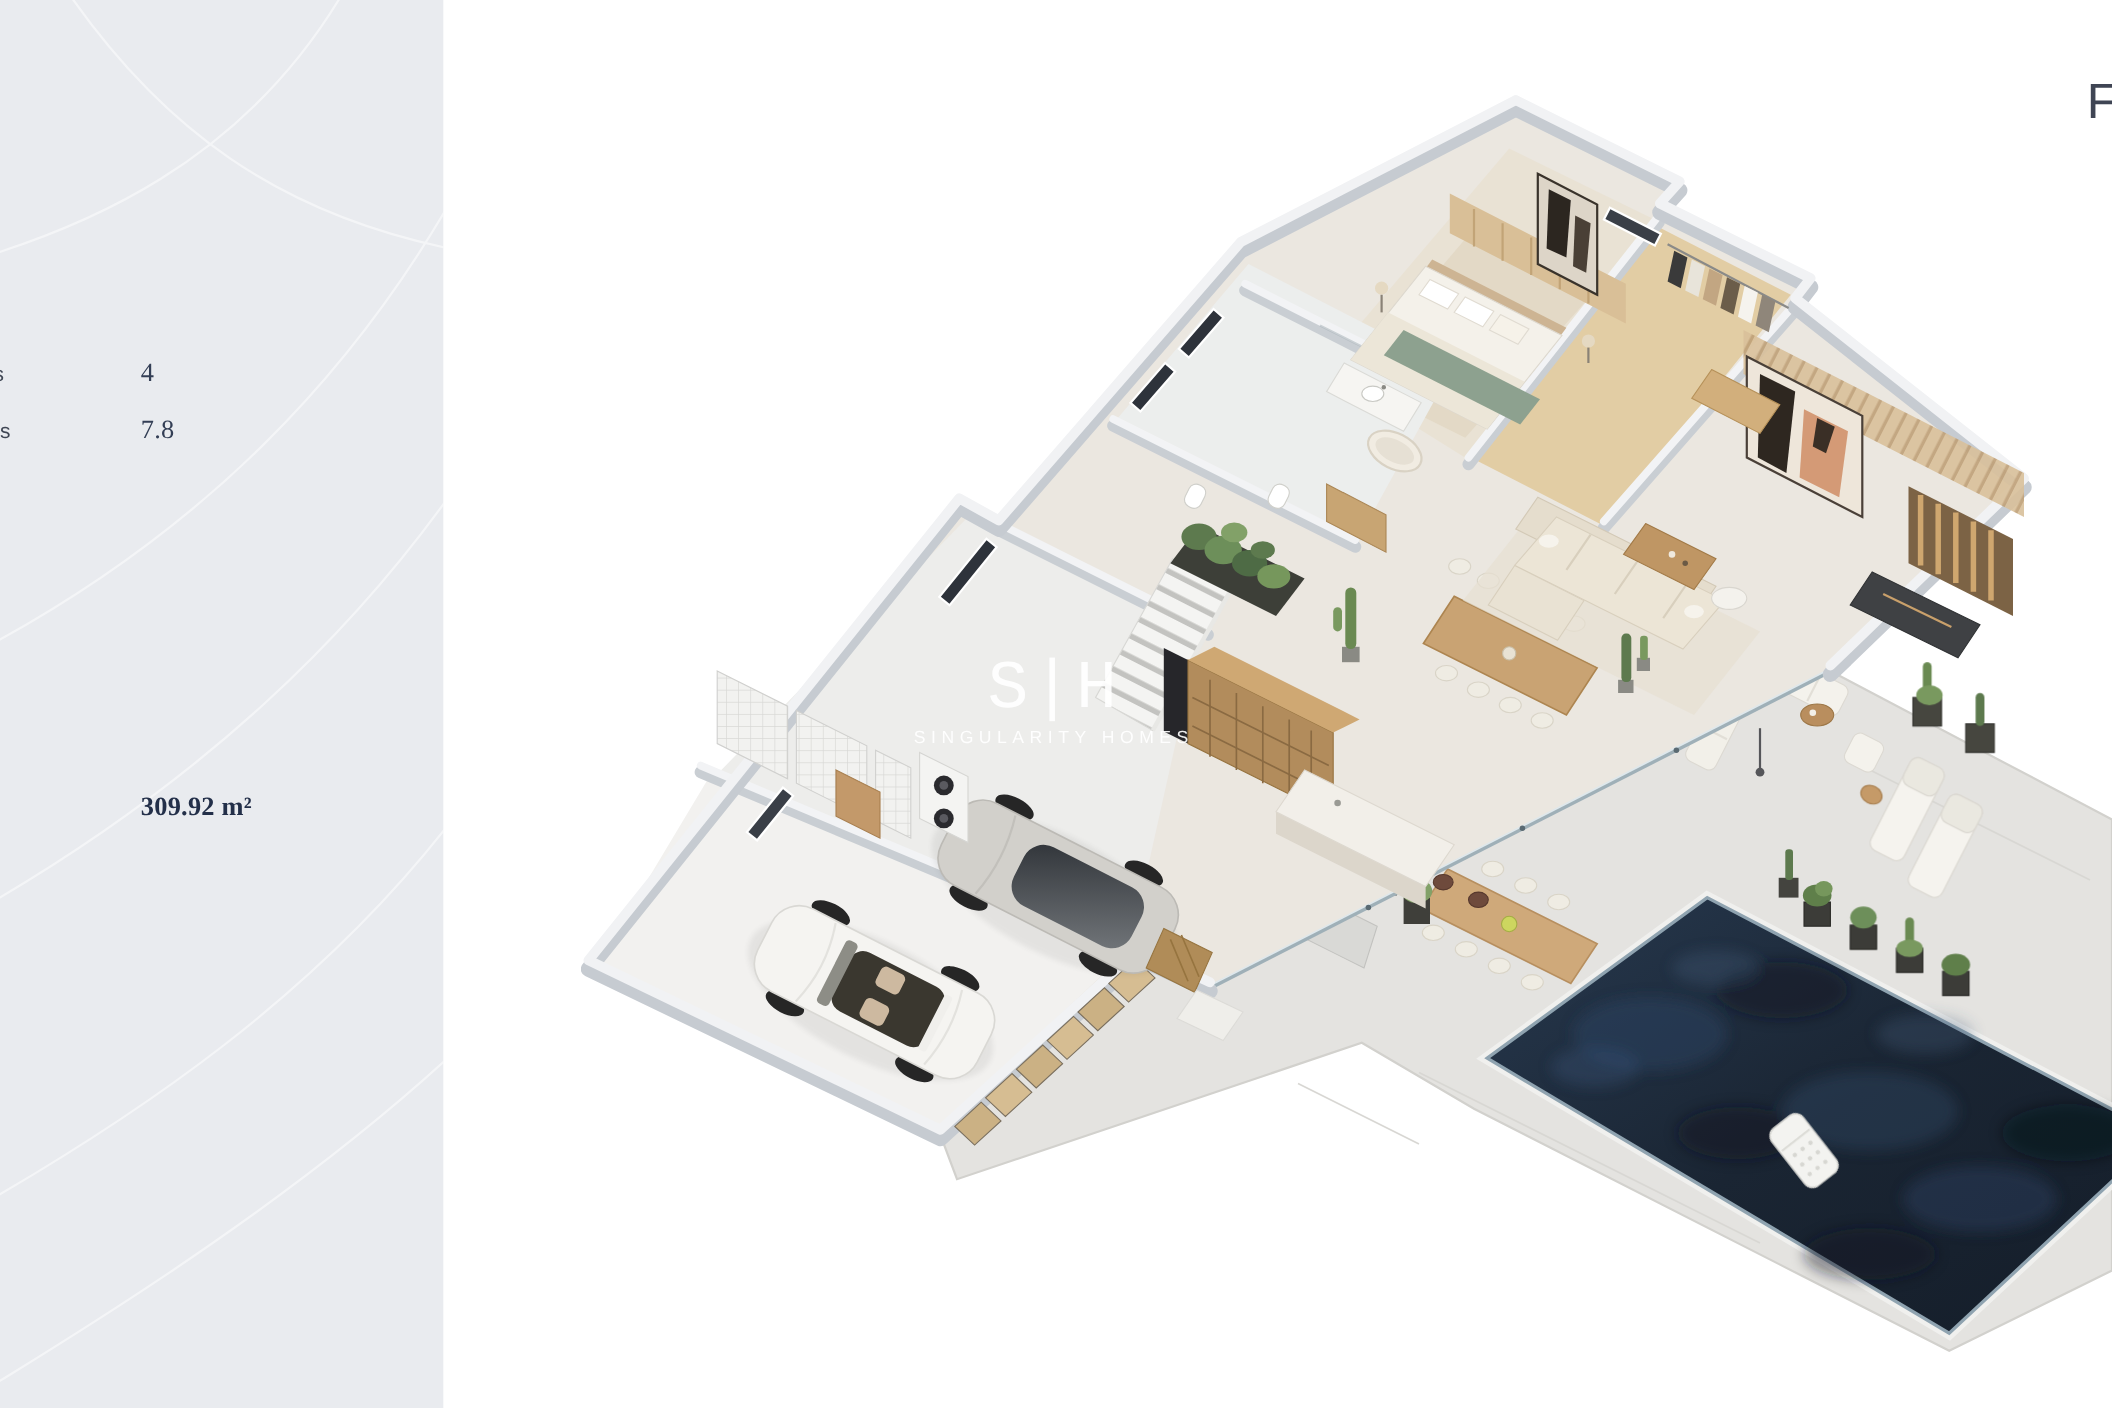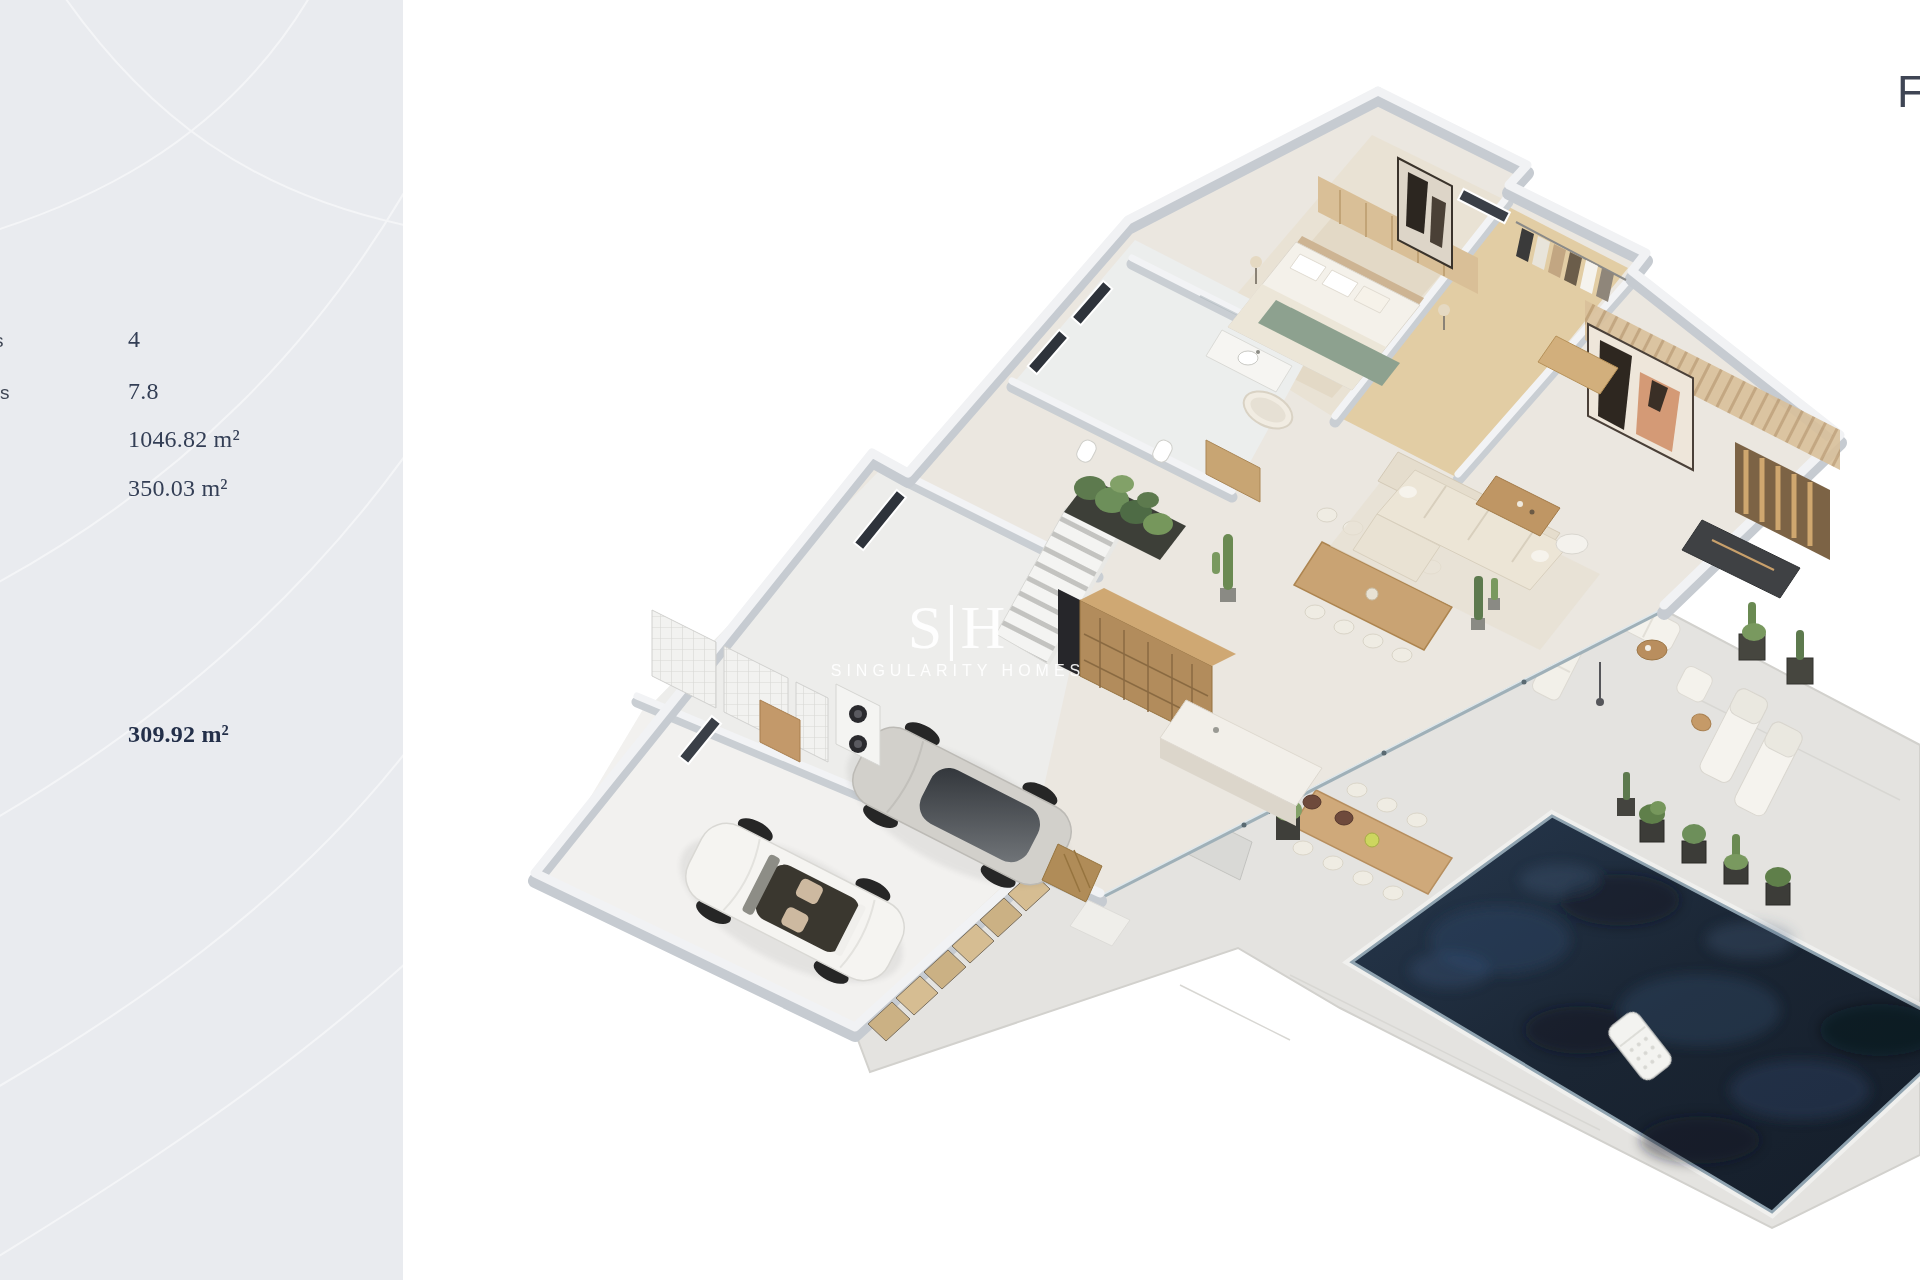--- a/index.html
+++ b/index.html
@@ -12,21 +12,21 @@
   .frag{position:absolute;left:0;top:4px;font-family:"Liberation Sans",sans-serif;
         font-size:19px;color:#3f4654;}
   .f-clip{left:-6px;}
   .val{position:absolute;left:128px;top:0;font-family:"Liberation Serif",serif;
        font-size:24px;color:#333e55;letter-spacing:.2px;}
   .muted .val{color:#9aa0ab;font-style:italic;}
   .total .val{font-weight:700;color:#232f49;}
   
   #watermark{position:absolute;left:958px;top:638px;transform:translate(-50%,-50%);
              text-align:center;color:rgba(255,255,255,.92);z-index:5;pointer-events:none;}
-  .wm-big{font-family:Liberation Serif, serif;font-size:62px;font-weight:400;letter-spacing:3px;line-height:1;}
+  .wm-big{font-family:Liberation Mono, monospace;font-size:62px;font-weight:400;letter-spacing:3px;line-height:1;}
   .wm-sub{font-family:Liberation Sans, sans-serif;font-size:16px;letter-spacing:5px;margin-top:4px;}
   
   #corner-label{position:absolute;left:1897px;top:66px;font-size:45px;font-weight:400;
                 color:#3f4554;font-family:"Liberation Sans",sans-serif;}
   
   #scene{position:absolute;left:0;top:0;width:1920px;height:1280px;}
   .wallG{stroke:#c6cbd1;stroke-width:14;fill:none;stroke-linejoin:round;stroke-linecap:round;}
   .wallW{stroke:#f1f2f4;stroke-width:9;fill:none;stroke-linejoin:round;stroke-linecap:round;}
   .iwG{stroke:#c9ced3;stroke-width:11;fill:none;stroke-linejoin:round;stroke-linecap:round;}
   .iwW{stroke:#f2f3f5;stroke-width:7;fill:none;stroke-linejoin:round;stroke-linecap:round;}
@@ -465,28 +465,20 @@
   </svg>
 
   <div class="s-row" style="top:326px">
     <span class="frag f-clip">s</span>
     <span class="val">4</span>
   </div>
   <div class="s-row" style="top:378px">
     <span class="frag">s</span>
     <span class="val">7.8</span>
   </div>
-  <div class="s-row" style="top:426px">
-    <span class="frag"></span>
-    <span class="val">1046.82 m²</span>
-  </div>
-  <div class="s-row" style="top:475px">
-    <span class="frag"></span>
-    <span class="val">350.03 m²</span>
-  </div>
   <div class="s-row total" style="top:721px">
     <span class="frag"></span>
     <span class="val">309.92 m²</span>
   </div>
 </div>
 
 <div id="watermark">
   <div class="wm-big">S|H</div>
   <div class="wm-sub">SINGULARITY HOMES</div>
 </div>

